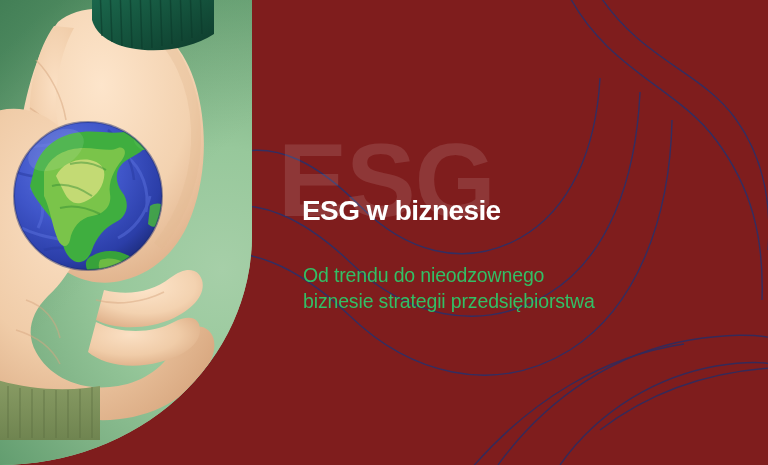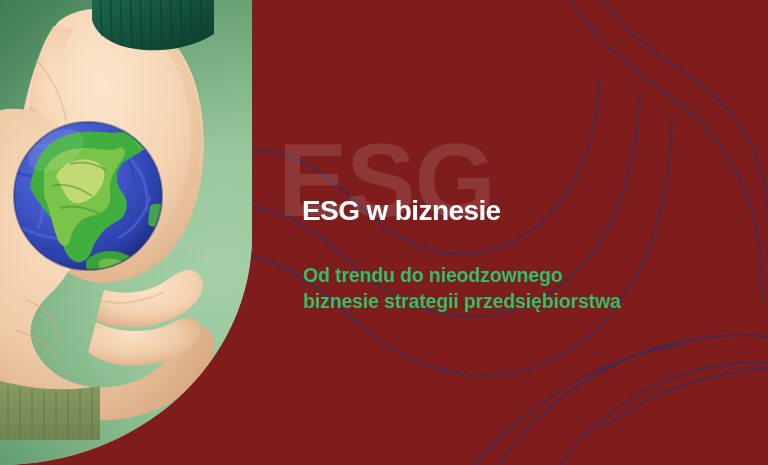--- a/index.html
+++ b/index.html
@@ -80,21 +80,21 @@
     line-height: 1.05;
     color: #ffffff;
     white-space: nowrap;
   }
 
   .subhead {
     position: absolute;
     left: 303px;
     top: 262px;
     font-size: 19.5px;
-    font-weight: 700;
+    font-weight: 400;
     letter-spacing: -0.15px;
     line-height: 1.34;
     color: #32bf65;
     white-space: nowrap;
   }
   .subhead .line { display: block; }
 </style>
 </head>
 <body>
 

